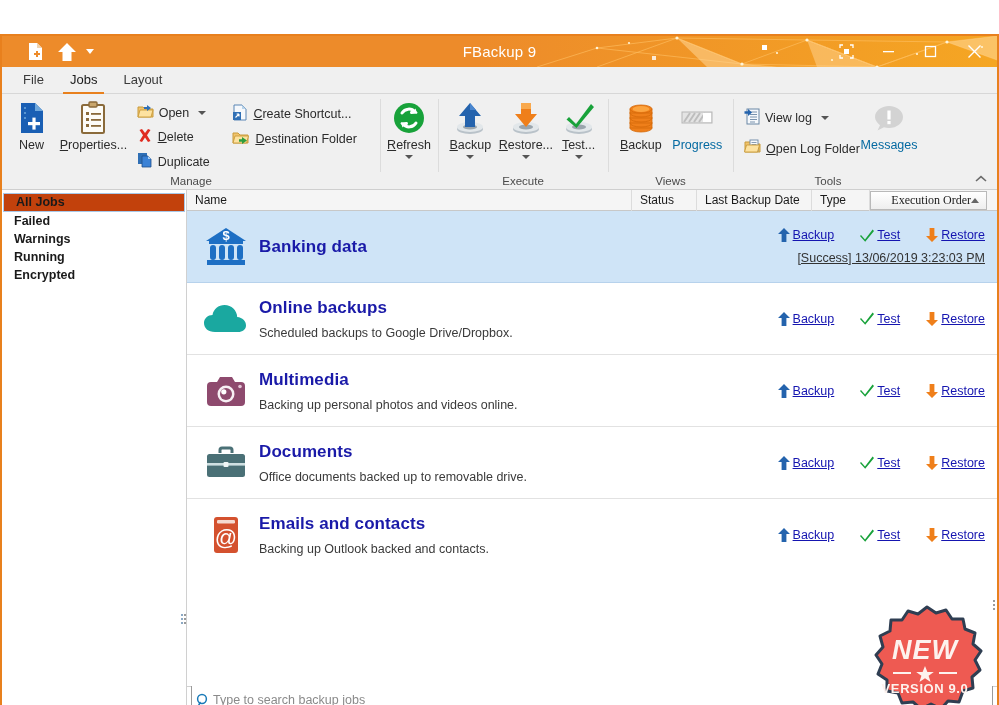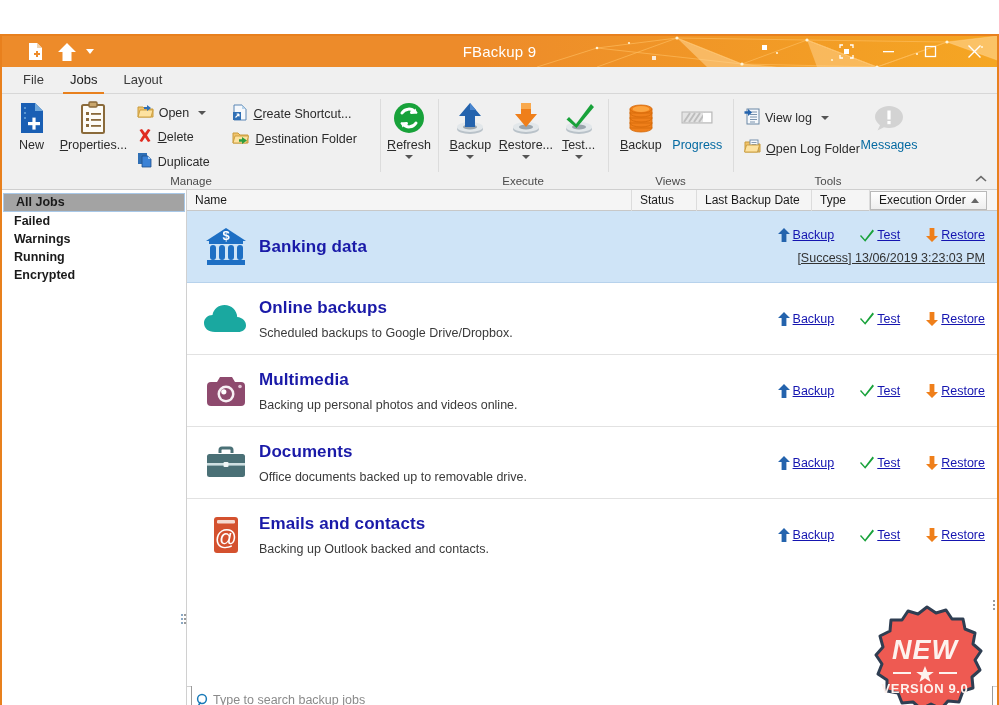--- a/index.html
+++ b/index.html
@@ -109,32 +109,32 @@
   .main { display:flex; height: 523px; background:#ffffff; }
 
   .sidebar {
     width:185px; background:#ffffff; border-right:1px solid #d0d0d0;
     padding-top:3px; position:relative;
   }
   .side-item {
     height:18px; line-height:18px; padding:0 0 0 12px;
     font-size:12.5px; font-weight:bold; color:#1a1a1a;
   }
-  .side-item.sel { background:#a3a3a3; border:1px solid #a8c8e8; margin:0 1px; height:19px; line-height:17px; }
+  .side-item.sel { background:#c2410c; border:1px solid #a8c8e8; margin:0 1px; height:19px; line-height:17px; }
 
   .listpane { flex:1; display:flex; flex-direction:column; position:relative; background:#ffffff; }
 
   .colhead {
     height:21px; display:flex; align-items:center; background:#f5f5f5;
     border-bottom:1px solid #c8c8c8; font-size:12px; color:#1a1a1a;
   }
   .ch { padding-left:8px; border-right:1px solid #dcdcdc; height:21px; line-height:21px; white-space:nowrap; }
   .ch.sorted {
     background:linear-gradient(#ffffff,#eeeeee); border:1px solid #b9b9b9; height:19px; line-height:19px;
-    display:flex; align-items:center; justify-content:space-between; padding-right:7px;
+    display:flex; align-items:center; justify-content:flex-end; padding-right:7px;font-family:Liberation Serif, serif;
   }
   .sort-tri { width:0;height:0;border-left:4px solid transparent;border-right:4px solid transparent;
     border-bottom:5px solid #666; }
 
   .joblist { flex:1; overflow:hidden; position:relative; background:#ffffff; }
   .jobrow {
     height:72px; display:flex; align-items:center; position:relative;
     border-bottom:1px solid #e2e2e2; padding-left:10px;
   }
   .jobrow.sel { background:#cfe4f7; border-bottom:1px solid #b7d2ec; }

